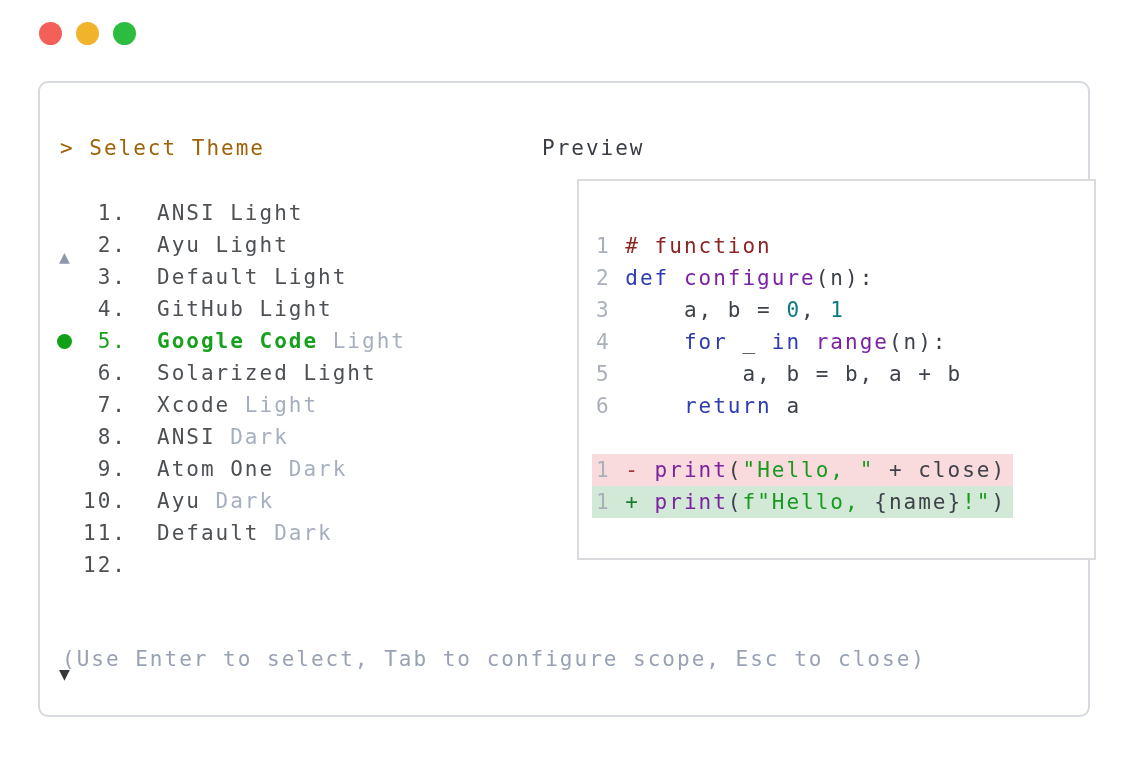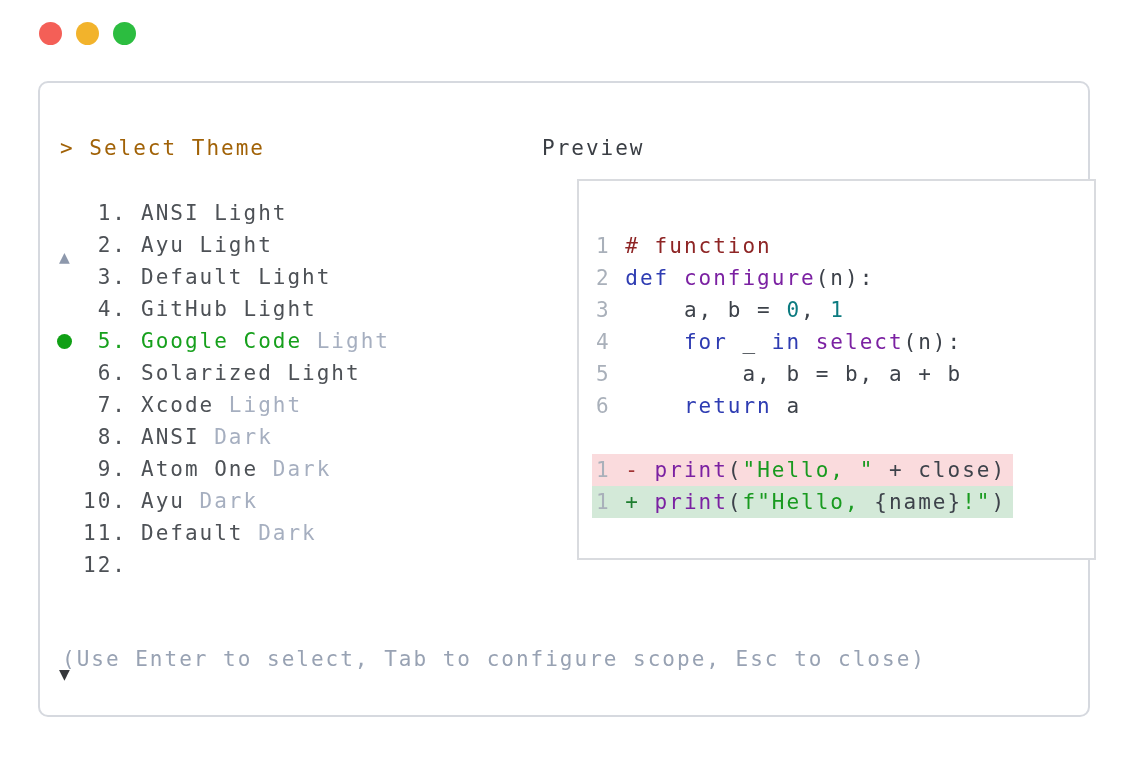--- a/index.html
+++ b/index.html
@@ -24,24 +24,24 @@
   .scroll-arrow { position:absolute; left:19px; font-size:18px; line-height:18px; }
   .scroll-arrow.up   { top:165px; color:#8d98ac; }
   .scroll-arrow.down { top:582px; color:#35373b; }
 
   .theme-list { position:absolute; left:0; top:114px; width:490px; }
   .trow { height:32px; display:flex; align-items:center; padding-left:17px; white-space:pre; }
   .dot-slot { width:20px; display:flex; align-items:center; }
   .dot { width:15px; height:15px; border-radius:50%; background:#10a015; }
   .num { width:50px; text-align:right; color:#4d5156; }
   .num.sel { color:#16a01c; }
-  .tname { margin-left:14px; white-space:pre; }
+  .tname { margin-left:30px; white-space:pre; }
   .tname .normal   { color:#4d5156; }
   .tname .dim      { color:#a6afc0; }
-  .tname .selected { color:#16a01c; }
+  .tname .selected { color:#16a01c;font-weight:bold; }
 
   .help { position:absolute; left:22px; top:562px; line-height:28px;
           font-size:21px; color:#98a2b3; white-space:pre; }
 
   .code-box { position:absolute; left:505px; top:96px; width:519px; height:381px;
               border:2px solid #d9dbdf; background:#ffffff;margin-left:32px; }
   .code-lines { position:absolute; left:17px; top:49px; }
   .crow { height:32px; line-height:32px; white-space:pre; }
   .hl { display:inline-block; line-height:32px; padding:0 7px 0 4px; margin-left:-4px; }
   .hl.removed { background:#fadbdd; }
@@ -90,21 +90,21 @@
 
   <div class="help">(Use Enter to select, Tab to configure scope, Esc to close)</div>
 
   <div class="preview-title">Preview</div>
 
   <div class="code-box">
     <div class="code-lines" id="code-lines">
         <div class="crow"><span class=""><span class="ln">1</span><span class="pln"> </span><span class="com"># function</span></span></div>
         <div class="crow"><span class=""><span class="ln">2</span><span class="pln"> </span><span class="kwd">def</span><span class="pln"> </span><span class="typ">configure</span><span class="pln">(n):</span></span></div>
         <div class="crow"><span class=""><span class="ln">3</span><span class="pln"> </span><span class="pln">    a, b = </span><span class="lit">0</span><span class="pln">, </span><span class="lit">1</span></span></div>
-        <div class="crow"><span class=""><span class="ln">4</span><span class="pln"> </span><span class="pln">    </span><span class="kwd">for</span><span class="pln"> _ </span><span class="kwd">in</span><span class="pln"> </span><span class="typ">select</span><span class="pln">(n):</span></span></div>
+        <div class="crow"><span class=""><span class="ln">4</span><span class="pln"> </span><span class="pln">    </span><span class="kwd">for</span><span class="pln"> _ </span><span class="kwd">in</span><span class="pln"> </span><span class="typ">range</span><span class="pln">(n):</span></span></div>
         <div class="crow"><span class=""><span class="ln">5</span><span class="pln"> </span><span class="pln">        a, b = b, a + b</span></span></div>
         <div class="crow"><span class=""><span class="ln">6</span><span class="pln"> </span><span class="pln">    </span><span class="kwd">return</span><span class="pln"> a</span></span></div>
         <div class="crow"><span class=""><span class="ln"></span></span></div>
         <div class="crow"><span class="hl removed"><span class="ln">1</span><span class="pln"> </span><span class="sign-rem">- </span><span class="typ">print</span><span class="pln">(</span><span class="str">"Hello, "</span><span class="pln"> + close)</span></span></div>
         <div class="crow"><span class="hl added"><span class="ln">1</span><span class="pln"> </span><span class="sign-add">+ </span><span class="typ">print</span><span class="pln">(</span><span class="str">f"Hello, </span><span class="pln">{name}</span><span class="str">!"</span><span class="pln">)</span></span></div>
       </div>
   </div>
 </div>
 
 </body></html>

